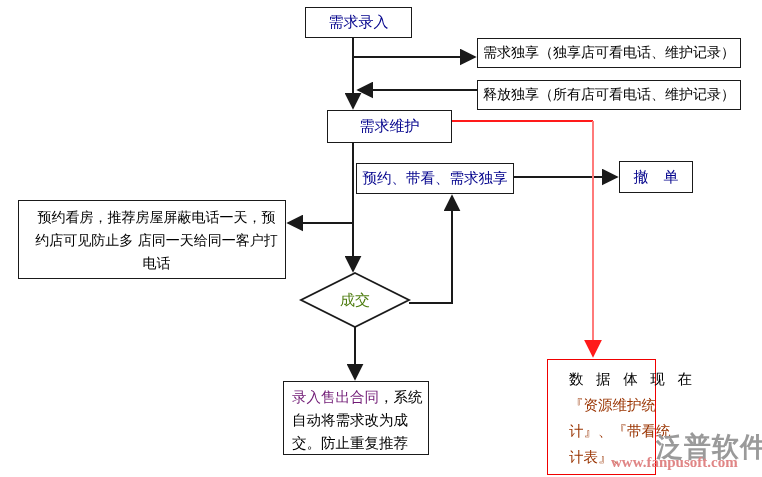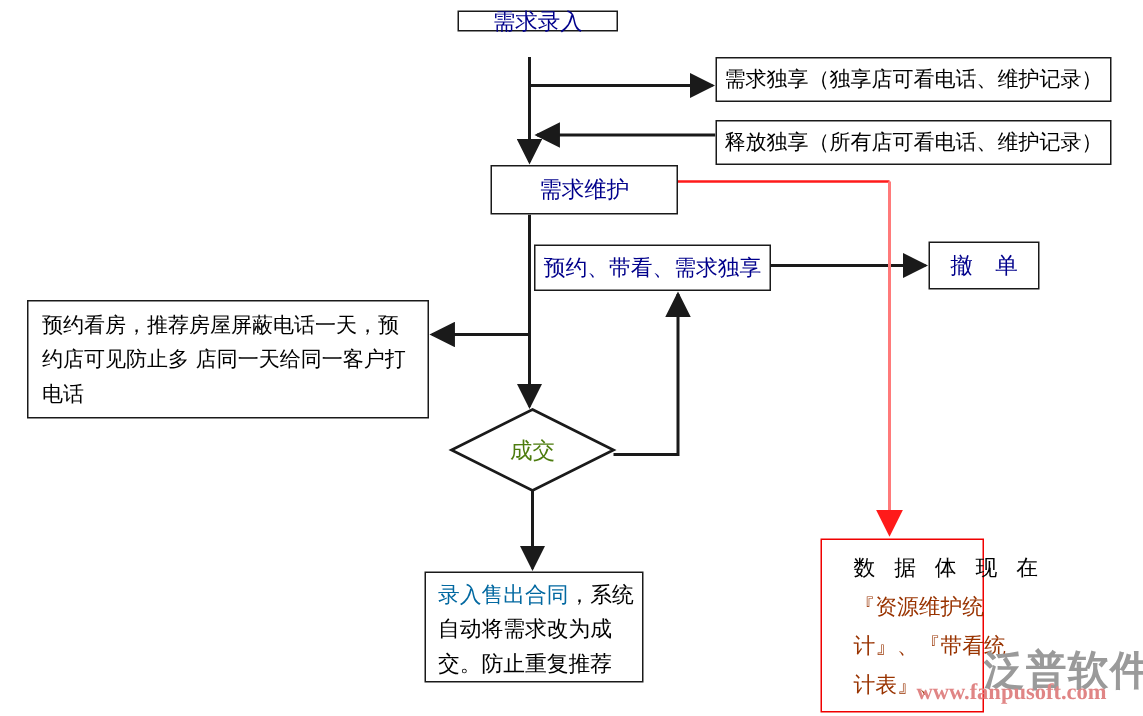--- a/index.html
+++ b/index.html
@@ -9,33 +9,33 @@
   }
   .layer{position:absolute;left:0;top:0;width:762px;height:477px;}
   .node{
     position:absolute;box-sizing:border-box;background:#ffffff;
     border:1.5px solid #1a1a1a;display:flex;align-items:center;justify-content:center;
     color:#00008b;font-size:15px;white-space:nowrap;
   }
   .black{color:#000000;}
   .small{font-size:14px;}
   .para{display:block;text-align:left;white-space:normal;}
-  #req-entry   {left:305px;top:7px;  width:107px;height:14px;}
+  #req-entry   {left:305px;top:7px;  width:107px;height:31px;}
   #exclusive   {left:477px;top:38px; width:264px;height:30px;}
   #release     {left:477px;top:80px; width:264px;height:30px;}
   #maintain    {left:295px;top:110px;width:125px;height:33px;margin-left:32px;}
   #appointment {left:356px;top:163px;width:158px;height:31px;font-size:14.5px;}
   #cancel      {left:619px;top:161px;width:74px; height:32px;}
   #left-note   {left:18px; top:200px;width:268px;height:79px;color:#000;
-                font-size:14px;line-height:23px;padding:5px 0 0 9px;}
+                font-size:14px;line-height:23px;padding:5px 0 0 9px;text-align:center;}
   #left-note div{white-space:nowrap;}
   #contract    {left:283px;top:381px;width:146px;height:74px;color:#000;
                 font-size:14.5px;line-height:23px;padding:4px 0 0 8px;}
   #contract div{white-space:nowrap;}
-  #contract .hl{color:#0369a1;}
+  #contract .hl{color:#701a75;}
   #stats       {left:547px;top:359px;width:109px;height:116px;border-color:#f00000;
                 color:#000;font-size:14.5px;line-height:26px;padding:6px 0 0 9px;}
   #stats div{white-space:nowrap;margin-left:12px;}
   #stats .l1{letter-spacing:4px;}
   #stats .rd{color:#993300;}
   #deal-label{
     position:absolute;left:301px;top:288px;width:108px;height:25px;
     display:flex;align-items:center;justify-content:center;
     color:#4d7c0f;font-size:15px;
   }

